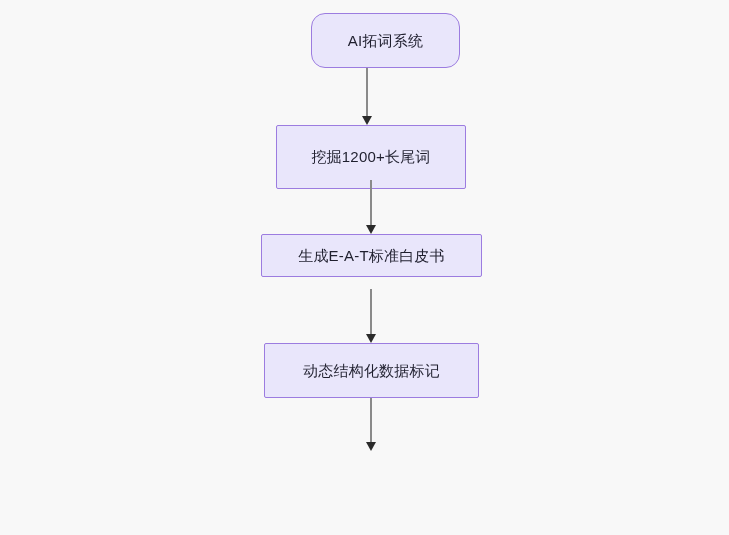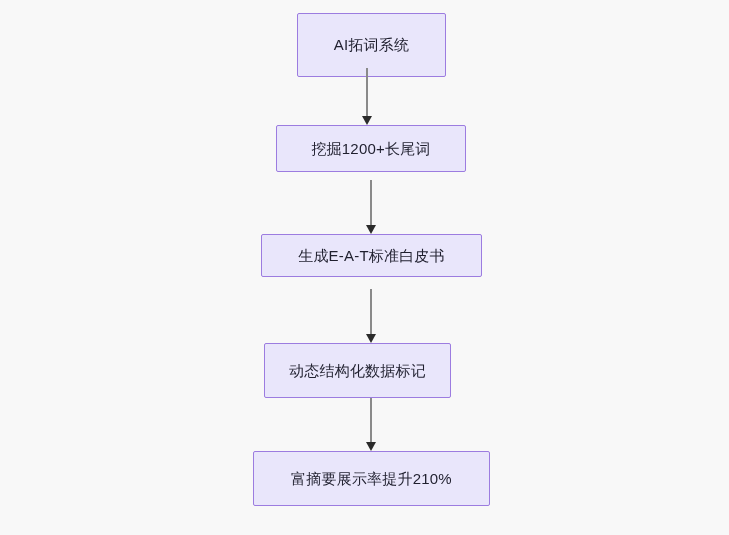--- a/index.html
+++ b/index.html
@@ -58,53 +58,50 @@
     border-left: 5.5px solid transparent;
     border-right: 5.5px solid transparent;
     border-top: 9px solid #2b2b2b;
   }
 </style>
 </head>
 <body>
 
 <div id="flowchart">
 
-  <div class="node" style="left:297px; top:13px; width:149px; height:64px;">
+  <div class="node" style="left:311px; top:13px; width:149px; height:55px;border-radius:14px;">
     <span class="node-label">AI拓词系统</span>
   </div>
 
   <div class="edge" style="left:361px; top:68px; width:12px; height:57px;">
     <div class="edge-line" style="height:48px;"></div>
     <div class="edge-arrow" style="top:48px;"></div>
   </div>
 
-  <div class="node" style="left:276px; top:125px; width:190px; height:47px;">
+  <div class="node" style="left:276px; top:125px; width:190px; height:64px;">
     <span class="node-label">挖掘1200+长尾词</span>
   </div>
 
   <div class="edge" style="left:365px; top:180px; width:12px; height:54px;">
     <div class="edge-line" style="height:45px;"></div>
     <div class="edge-arrow" style="top:45px;"></div>
   </div>
 
   <div class="node" style="left:261px; top:234px; width:221px; height:43px;">
     <span class="node-label">生成E-A-T标准白皮书</span>
   </div>
 
   <div class="edge" style="left:365px; top:289px; width:12px; height:54px;">
     <div class="edge-line" style="height:45px;"></div>
     <div class="edge-arrow" style="top:45px;"></div>
   </div>
 
-  <div class="node" style="left:264px; top:343px; width:187px; height:55px;">
+  <div class="node" style="left:264px; top:343px; width:215px; height:55px;">
     <span class="node-label">动态结构化数据标记</span>
   </div>
 
   <div class="edge" style="left:365px; top:398px; width:12px; height:53px;">
     <div class="edge-line" style="height:44px;"></div>
     <div class="edge-arrow" style="top:44px;"></div>
   </div>
 
-  <div class="node" style="left:253px; top:451px; width:237px; height:55px;">
-    <span class="node-label">富摘要展示率提升210%</span>
-  </div>
 
 </div>
 
 </body></html>

